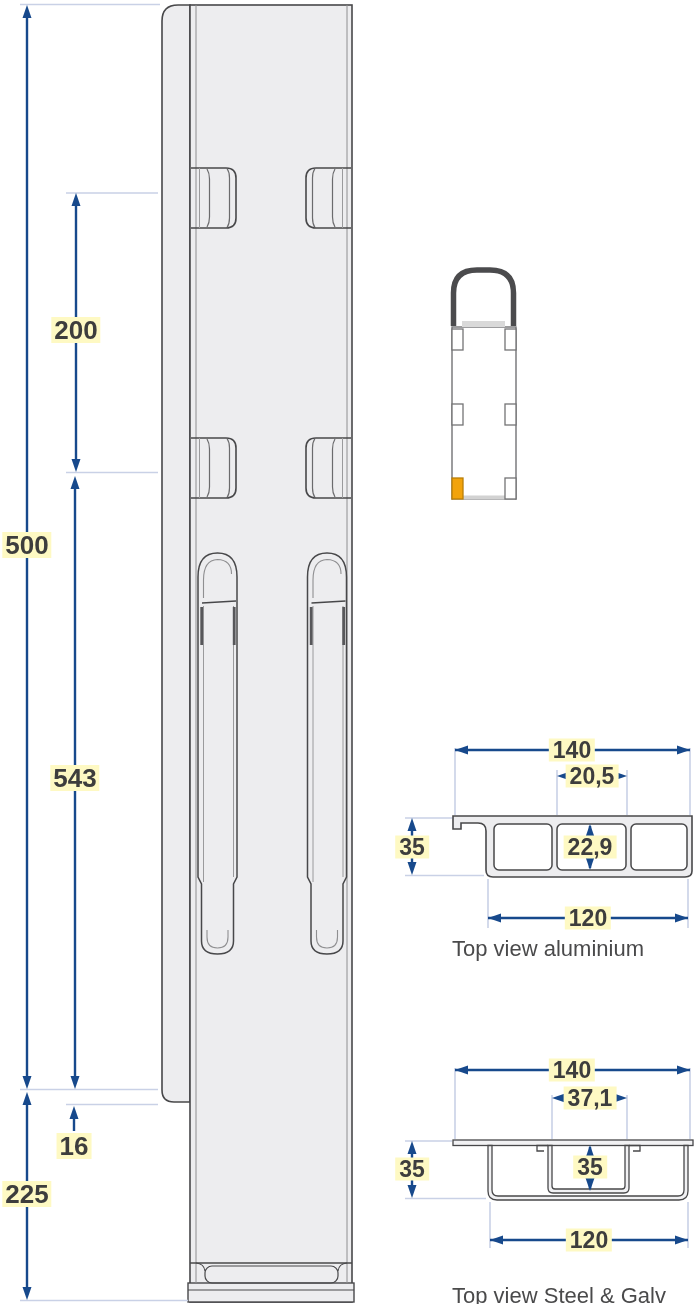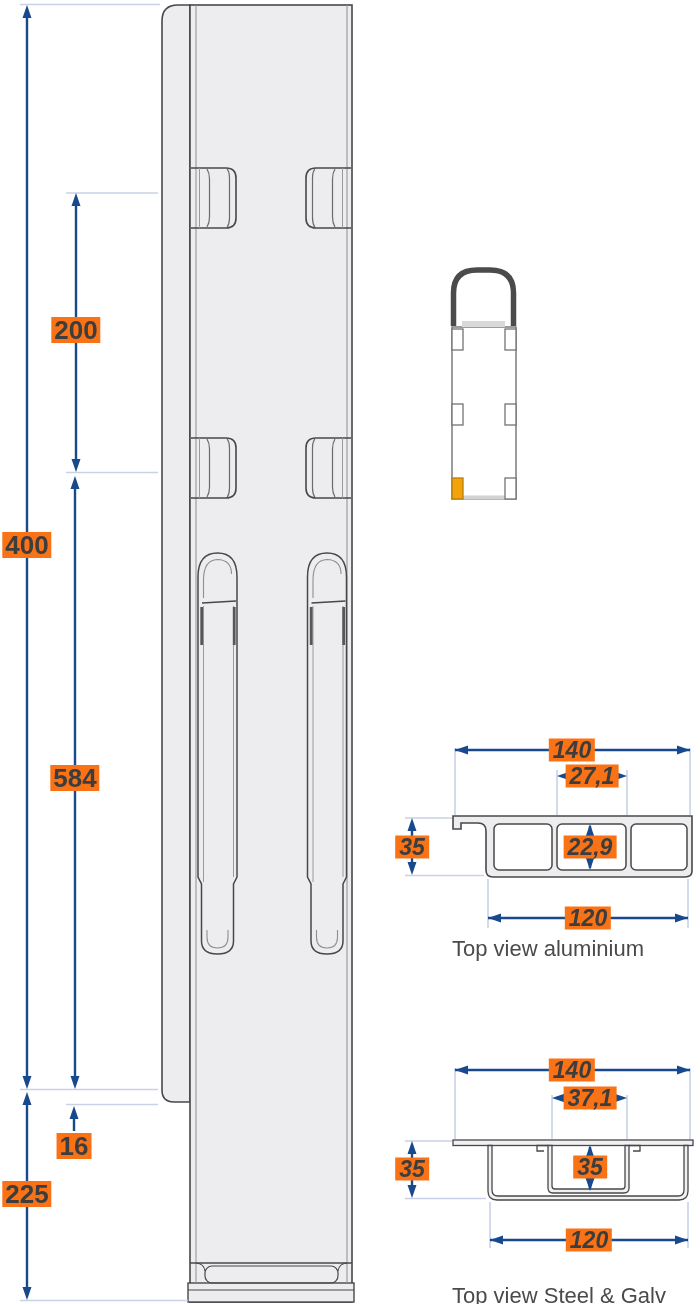--- a/index.html
+++ b/index.html
@@ -1,21 +1,21 @@
 <!DOCTYPE html>
 <html><head>
 <meta charset="utf-8">
 <style>
   html,body{margin:0;padding:0;background:#fff;}
   #stage{position:relative;width:700px;height:1304px;background:#fff;overflow:hidden;
          font-family:"Liberation Sans", sans-serif;}
   #drawing-svg{position:absolute;left:0;top:0;}
   .dim{position:absolute;transform:translate(-50%,-50%);font-weight:bold;font-size:26px;
-       color:#3d3d3d;background:#f97316;padding:0 3px;white-space:nowrap;line-height:1;}
-  .dim-s{font-size:23px;padding:0 4px;font-style:italic;}
+       color:#3d3d3d;background:#fef9c3;padding:0 3px;white-space:nowrap;line-height:1;}
+  .dim-s{font-size:23px;padding:0 4px;}
   .caption{position:absolute;font-size:22px;color:#4a4a4b;white-space:nowrap;line-height:1.1;text-align:right;}
 </style>
 </head>
 <body>
 
 <div id="stage">
 
 <svg id="drawing-svg" width="700" height="1304" viewBox="0 0 700 1304">
   <defs>
 
@@ -191,28 +191,28 @@
       <polygon points="412,1141 407.5,1154 416.5,1154"></polygon>
           <polygon points="412,1198 407.5,1185 416.5,1185"></polygon>
       <polygon points="590,1145 585.5,1158 594.5,1158"></polygon>
           <polygon points="590,1191 585.5,1178 594.5,1178"></polygon>
       <polygon points="490,1240 503,1235.5 503,1244.5"></polygon>
           <polygon points="688,1240 675,1235.5 675,1244.5"></polygon>
     </g>
   </g>
 </svg>
 
-  <div class="dim" style="left:27px;top:545px">400</div>
+  <div class="dim" style="left:27px;top:545px">500</div>
   <div class="dim" style="left:76px;top:330px">200</div>
-  <div class="dim" style="left:75px;top:778px">584</div>
+  <div class="dim" style="left:75px;top:778px">543</div>
   <div class="dim" style="left:74px;top:1146px">16</div>
   <div class="dim" style="left:27px;top:1194px">225</div>
 
   <div class="dim dim-s" style="left:572px;top:750px">140</div>
-  <div class="dim dim-s" style="left:592px;top:776px">27,1</div>
+  <div class="dim dim-s" style="left:592px;top:776px">20,5</div>
   <div class="dim dim-s" style="left:412px;top:847px">35</div>
   <div class="dim dim-s" style="left:590px;top:847px">22,9</div>
   <div class="dim dim-s" style="left:588px;top:918px">120</div>
 
   <div class="dim dim-s" style="left:572px;top:1070px">140</div>
   <div class="dim dim-s" style="left:590px;top:1098px">37,1</div>
   <div class="dim dim-s" style="left:412px;top:1169px">35</div>
   <div class="dim dim-s" style="left:590px;top:1167px">35</div>
   <div class="dim dim-s" style="left:589px;top:1240px">120</div>
 

